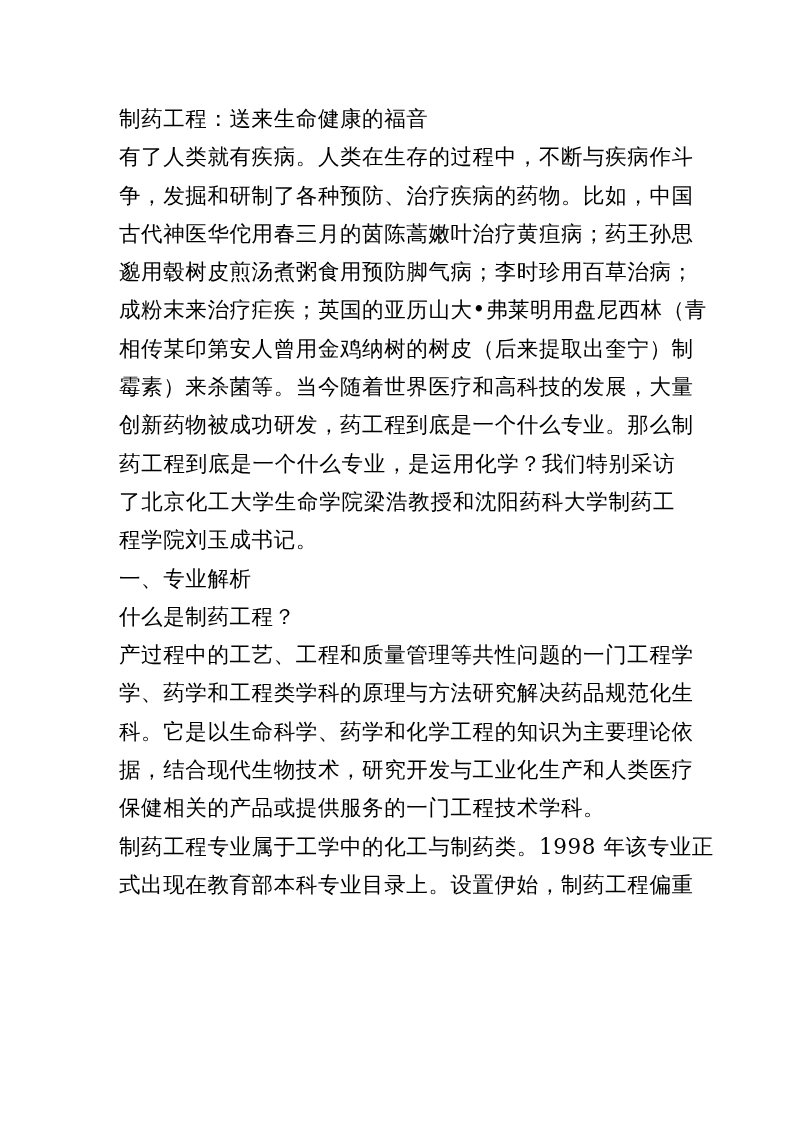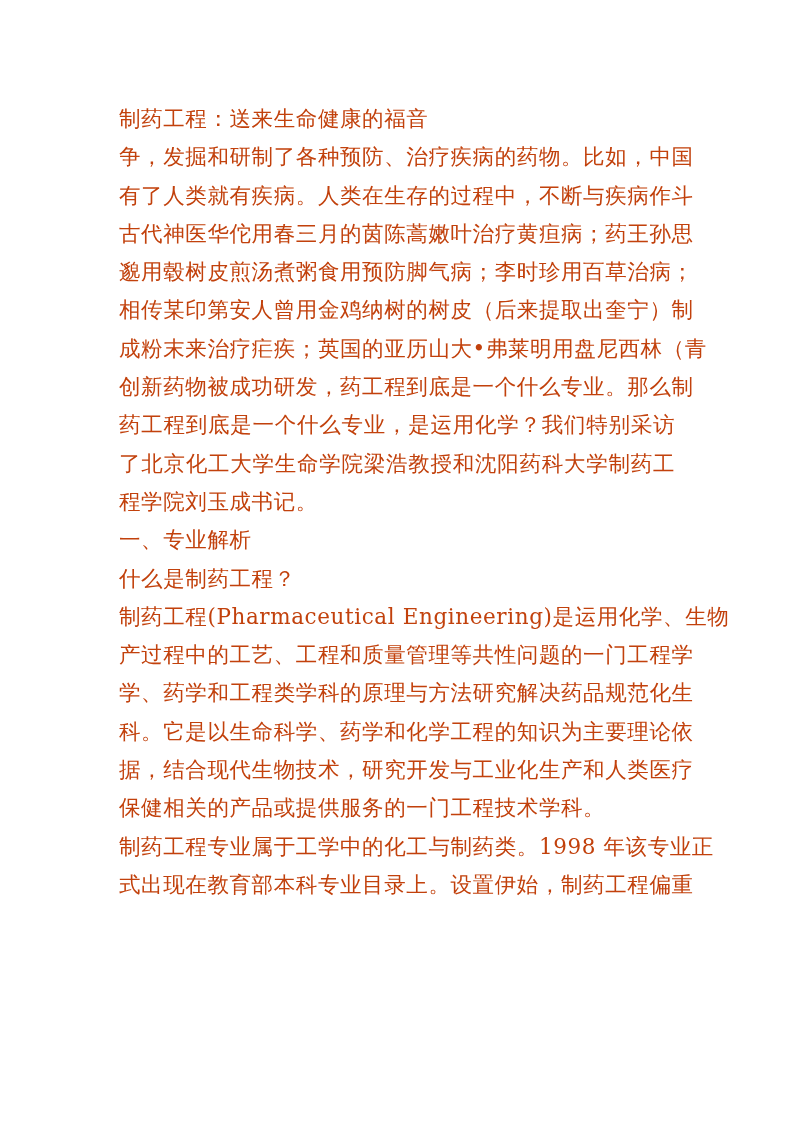--- a/index.html
+++ b/index.html
@@ -5,50 +5,50 @@
   html, body { margin: 0; padding: 0; background: #ffffff; }
   body { width: 793px; height: 1122px; position: relative; overflow: hidden; }
   .page {
     position: absolute;
     left: 119px;
     top: 100px;
     width: 556px;
     font-family: "DejaVu Serif", "Liberation Serif", serif;
     font-size: 21.5px;
     line-height: 38.3px;
-    color: #c2410c;
+    color: #000000;
     letter-spacing: 0.6px;
   }
   .line { white-space: nowrap; height: 38.3px; }
   .justify { text-align: justify; text-align-last: justify; }
 </style>
 </head>
 <body>
 
 <div class="page">
   <div class="line">制药工程：送来生命健康的福音</div>
 
   <div>
+    <div class="line justify">有了人类就有疾病。人类在生存的过程中，不断与疾病作斗</div>
     <div class="line justify">争，发掘和研制了各种预防、治疗疾病的药物。比如，中国</div>
-    <div class="line justify">有了人类就有疾病。人类在生存的过程中，不断与疾病作斗</div>
     <div class="line justify">古代神医华佗用春三月的茵陈蒿嫩叶治疗黄疸病；药王孙思</div>
     <div class="line justify">邈用毂树皮煎汤煮粥食用预防脚气病；李时珍用百草治病；</div>
+    <div class="line justify">成粉末来治疗疟疾；英国的亚历山大•弗莱明用盘尼西林（青</div>
     <div class="line justify">相传某印第安人曾用金鸡纳树的树皮（后来提取出奎宁）制</div>
-    <div class="line justify">成粉末来治疗疟疾；英国的亚历山大•弗莱明用盘尼西林（青</div>
+    <div class="line justify">霉素）来杀菌等。当今随着世界医疗和高科技的发展，大量</div>
     <div class="line justify">创新药物被成功研发，药工程到底是一个什么专业。那么制</div>
     <div class="line justify">药工程到底是一个什么专业，是运用化学？我们特别采访</div>
     <div class="line justify">了北京化工大学生命学院梁浩教授和沈阳药科大学制药工</div>
     <div class="line">程学院刘玉成书记。</div>
   </div>
 
   <div class="line">一、专业解析</div>
   <div class="line">什么是制药工程？</div>
 
   <div>
-    <div class="line justify">制药工程(Pharmaceutical Engineering)是运用化学、生物</div>
     <div class="line justify">产过程中的工艺、工程和质量管理等共性问题的一门工程学</div>
     <div class="line justify">学、药学和工程类学科的原理与方法研究解决药品规范化生</div>
     <div class="line justify">科。它是以生命科学、药学和化学工程的知识为主要理论依</div>
     <div class="line justify">据，结合现代生物技术，研究开发与工业化生产和人类医疗</div>
     <div class="line">保健相关的产品或提供服务的一门工程技术学科。</div>
   </div>
 
   <div>
     <div class="line justify">制药工程专业属于工学中的化工与制药类。1998 年该专业正</div>
     <div class="line justify">式出现在教育部本科专业目录上。设置伊始，制药工程偏重</div>

